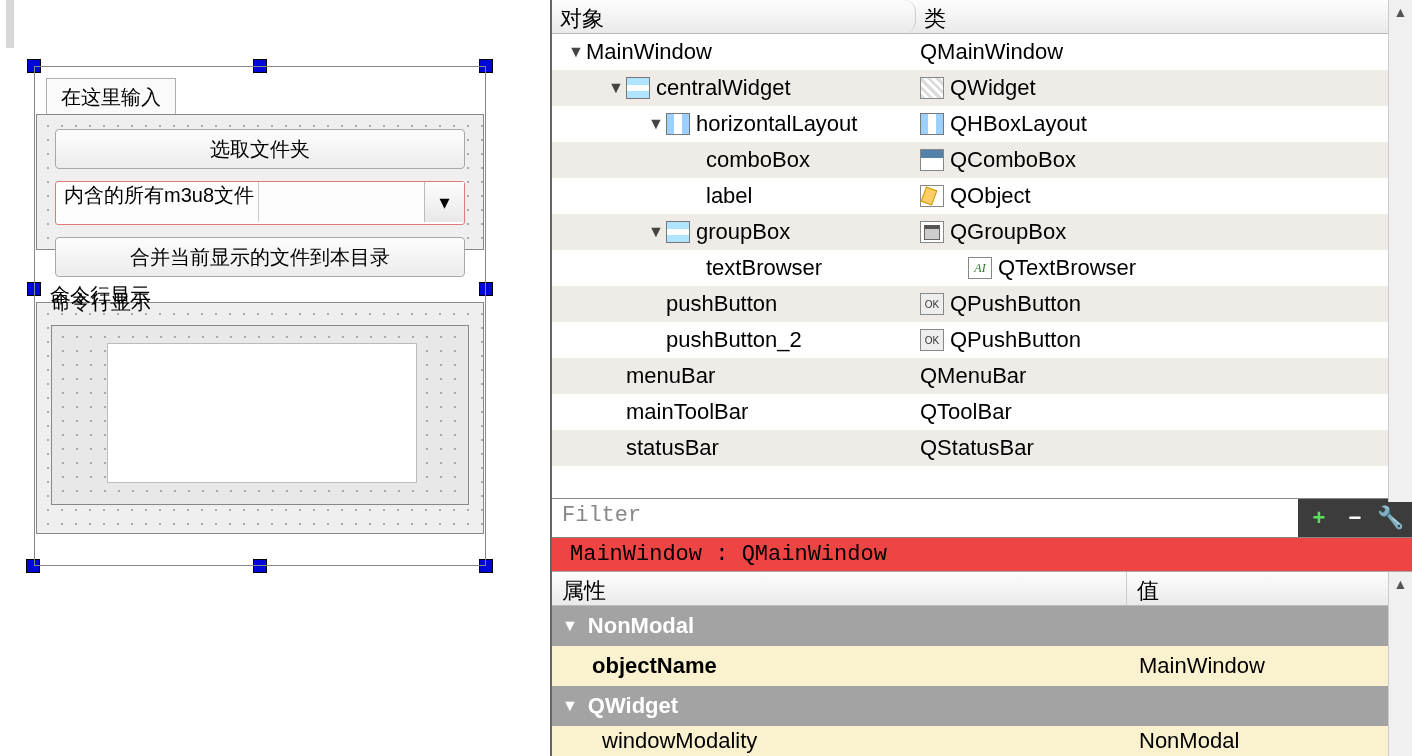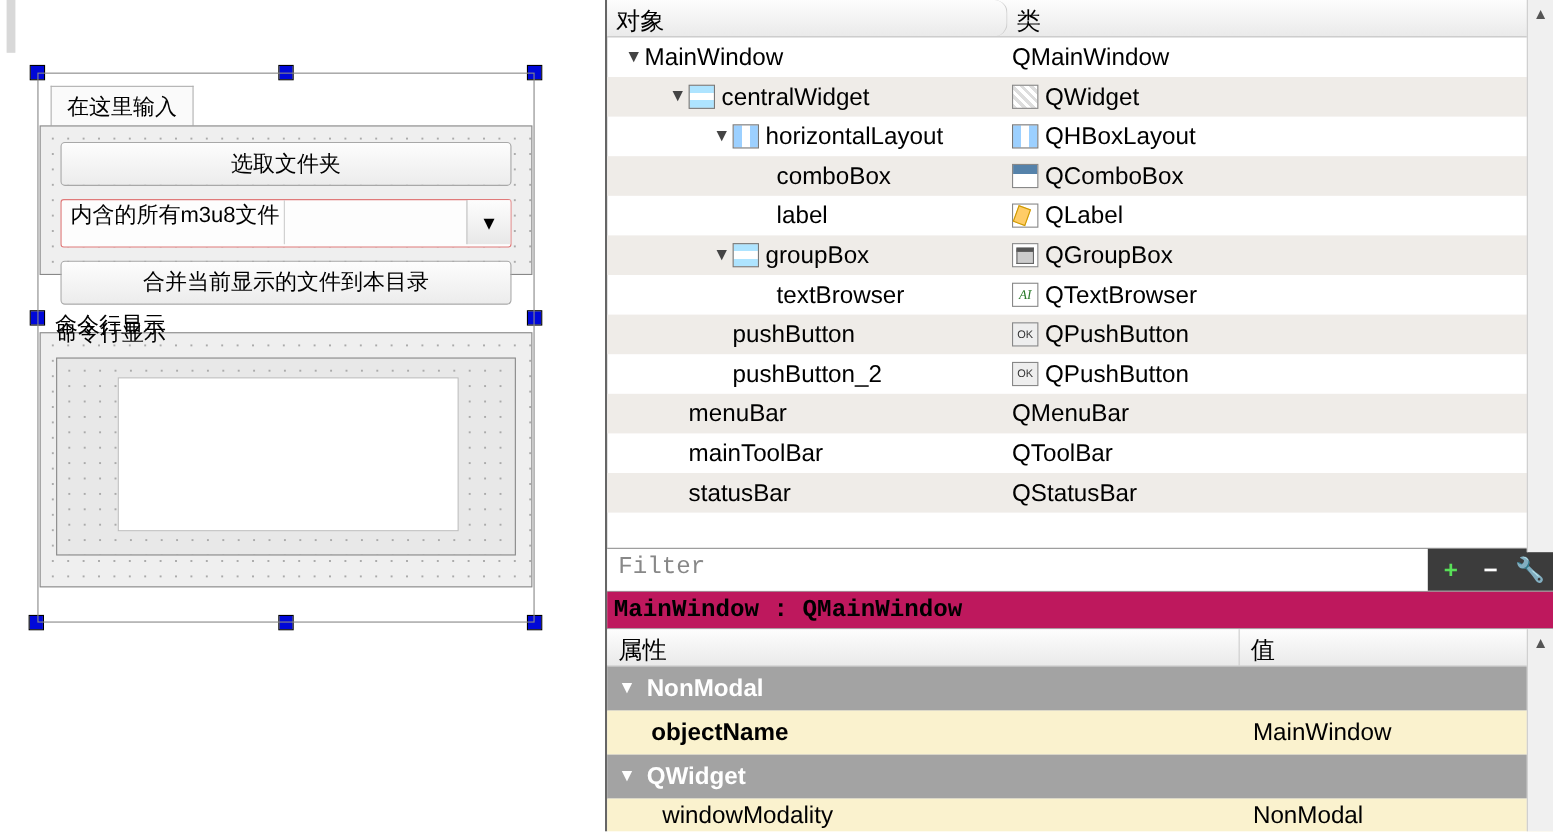--- a/index.html
+++ b/index.html
@@ -109,37 +109,37 @@
   margin-right: 6px; border: 1px solid #888; font-size: 12px;
 }
 .ticon.hbox { background: linear-gradient(to right,#9cd0ff 33%,#fff 33%,#fff 66%,#9cd0ff 66%); border-color:#777; }
 .ticon.vbox { background: linear-gradient(#aee4ff 33%,#fff 33%,#fff 66%,#aee4ff 66%); border-color:#777; }
 .ticon.widget { background: repeating-linear-gradient(45deg,#ddd,#ddd 3px,#fff 3px,#fff 6px); }
 .ticon.combo { background: linear-gradient(#5582aa 40%,#fff 40%); }
 .ticon.label { background:#fff; position:relative; }
 .ticon.label::before{content:"";position:absolute;left:2px;top:2px;width:10px;height:14px;background:#fc6;transform:rotate(20deg);border:1px solid #c90;}
 .ticon.group { background:#fff; }
 .ticon.group::before{content:"";display:block;width:14px;height:10px;margin:4px auto;background:#ccc;border:1px solid #666;border-top:4px solid #555;}
-.ticon.text { background:#fff;color:#2a7a2a;font-style:italic;font-family:serif;}
+.ticon.text { background:#fff;color:#2a7a2a;font-style:italic;font-family:serif;margin-left:48px;}
 .ticon.push { background:#eee;color:#333;font-size:10px;}
 .scroll-vtrack {
   position: absolute; right: 0; top: 0; width: 24px; height: 502px;
   background: #f0f0f0; border-left: 1px solid #ccc;
 }
 .scroll-vtrack .arrow { height: 24px; display:flex;align-items:center;justify-content:center;color:#555;font-size:14px;}
 
 
 .filter-bar {
   display: flex; height: 40px; border-top: 1px solid #888; border-bottom:1px solid #888;
 }
 .filter-input { flex:1; padding: 4px 10px; font-family: "Courier New", monospace; font-size:22px; color:#888; background:#fff;}
 .filter-tools { background:#3c3c3c; display:flex; align-items:center; padding:0 6px; gap:6px;}
 .ftool { width:30px;height:30px;display:flex;align-items:center;justify-content:center;color:#fff;font-size:22px;font-weight:bold;}
 .ftool.plus{color:#58e058;}
-.selected-line { padding:4px 6px; font-family:"Courier New",monospace; font-size:22px; border-bottom:1px solid #aaa; background:#be185d;font-weight:bold;}
+.selected-line { padding:4px 18px; font-family:"Courier New",monospace; font-size:22px; border-bottom:1px solid #aaa; background:#ef4444;}
 
 
 .prop-header {
   display:flex; height:34px; background:linear-gradient(#fdfdfd,#eaeaea); border-bottom:1px solid #bbb;
 }
 .prop-header .pcol { padding:4px 10px; font-size:22px; border-right:1px solid #ccc;}
 .prop-header .pcol.name{width:575px;}
 .prop-section {
   height:40px; background:#a3a3a3; color:#fff; font-weight:bold;
   display:flex; align-items:center; padding-left:10px; font-size:22px;
@@ -250,21 +250,21 @@
         </div>
       </div>
       <div class="tree-row">
         <div class="cell-obj">
           <span class="indent" style="width: 134px;"></span>
           <span class="tvarr"></span>
           <span>label</span>
         </div>
         <div class="cell-cls">
           <span class="ticon label"></span>
-          <span>QLabel</span>
+          <span>QObject</span>
         </div>
       </div>
       <div class="tree-row alt">
         <div class="cell-obj">
           <span class="indent" style="width: 94px;"></span>
           <span class="tvarr">▼</span>
           <span class="ticon vbox"></span>
           <span>groupBox</span>
         </div>
         <div class="cell-cls">

